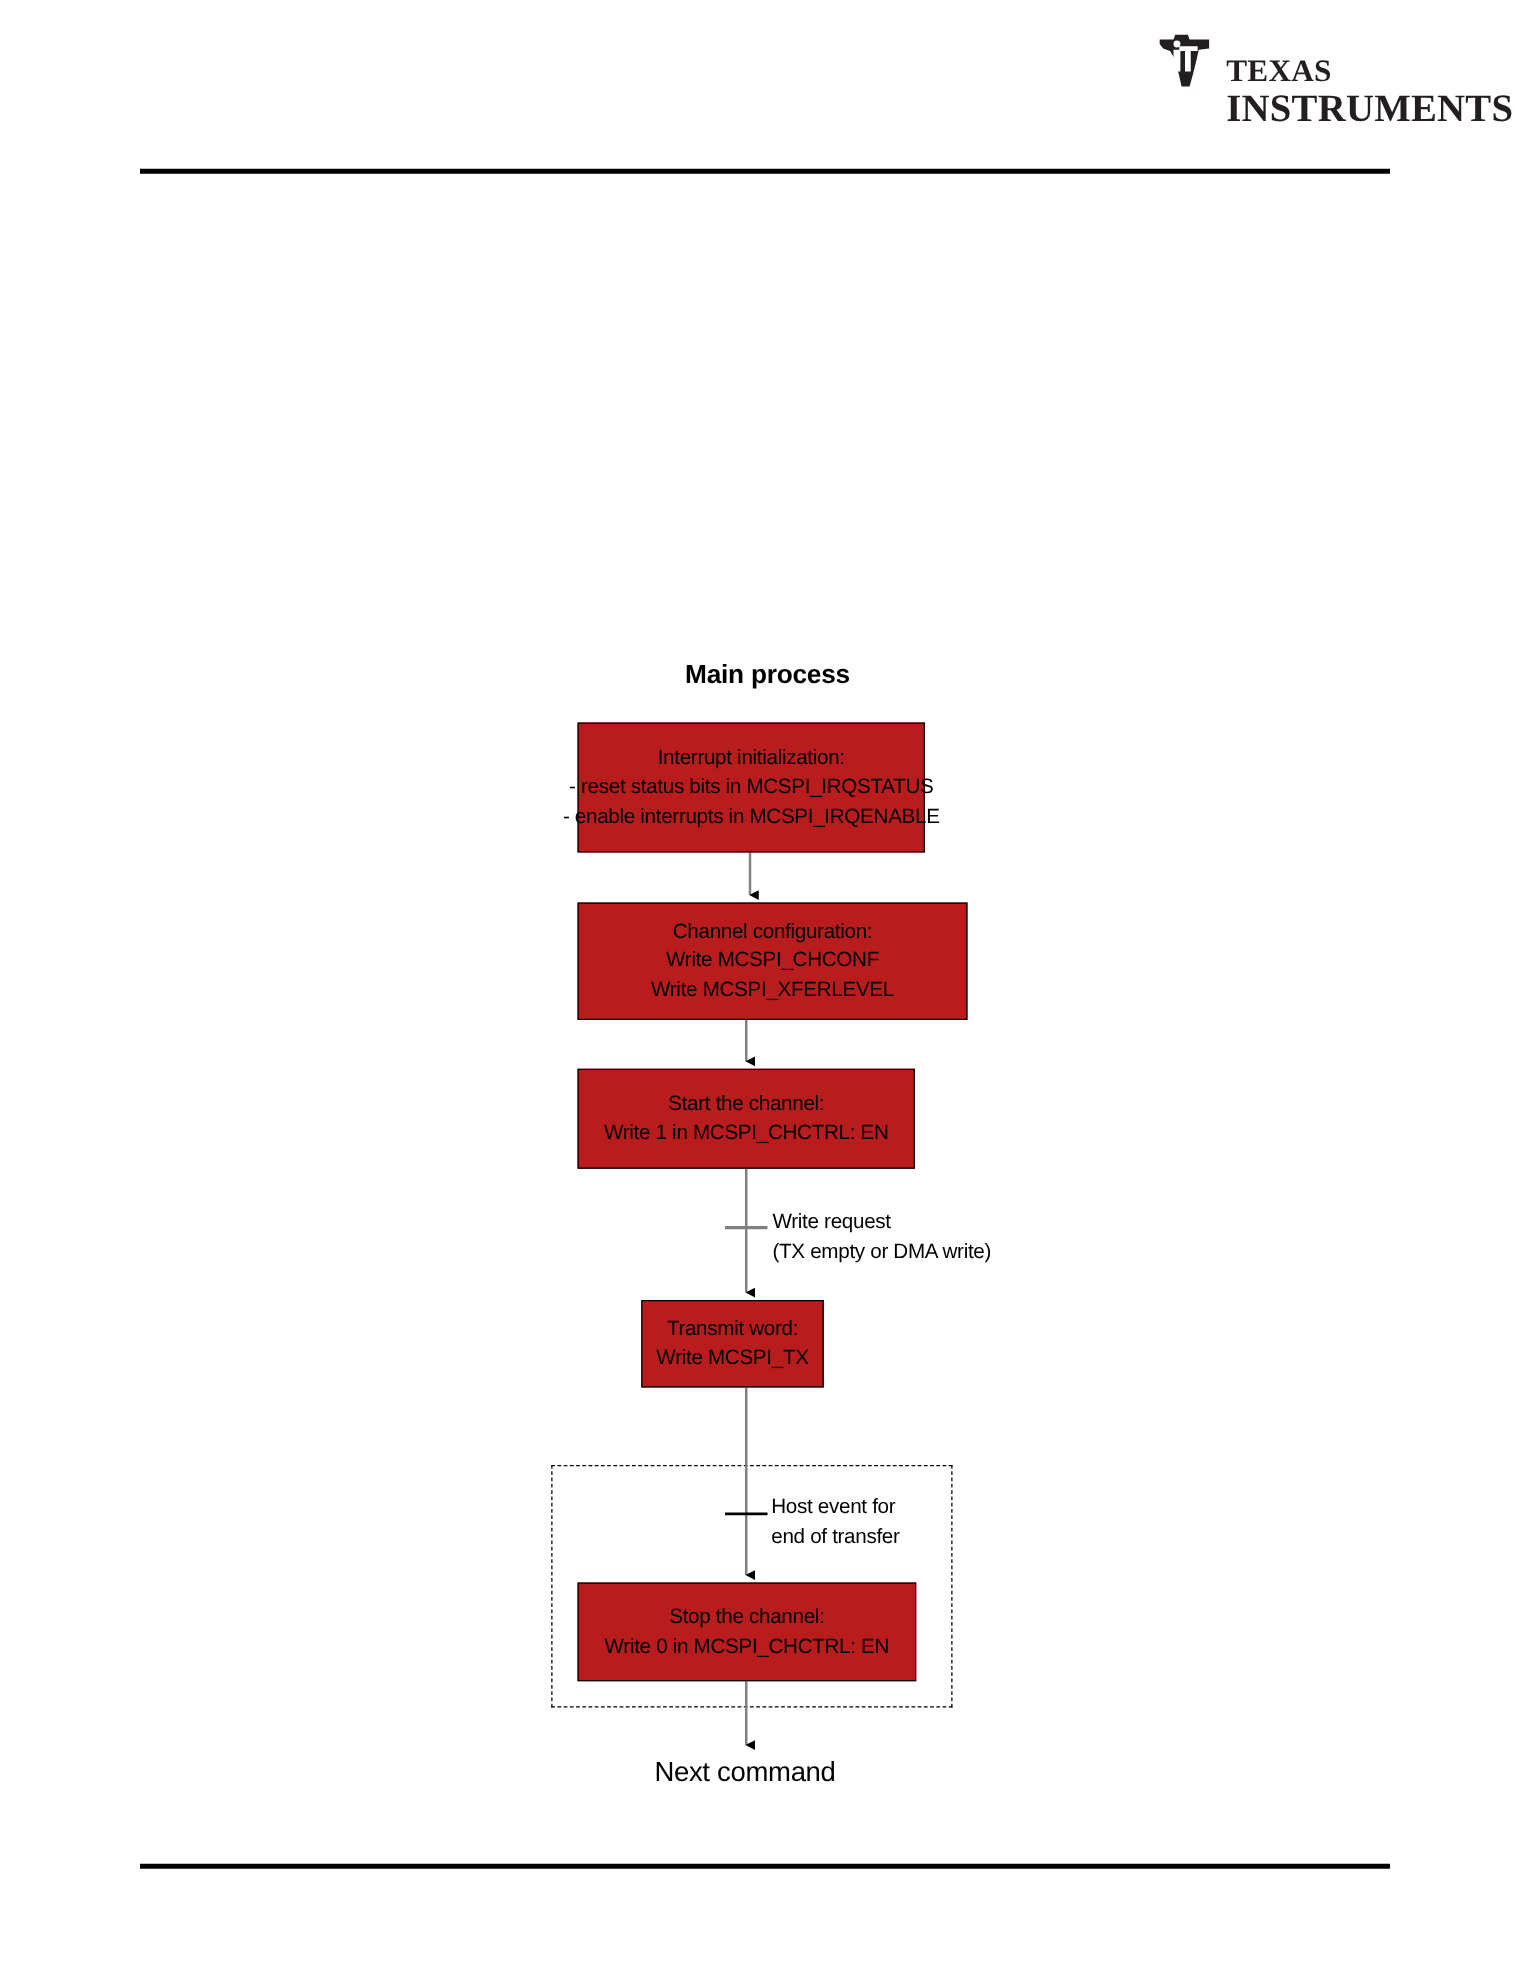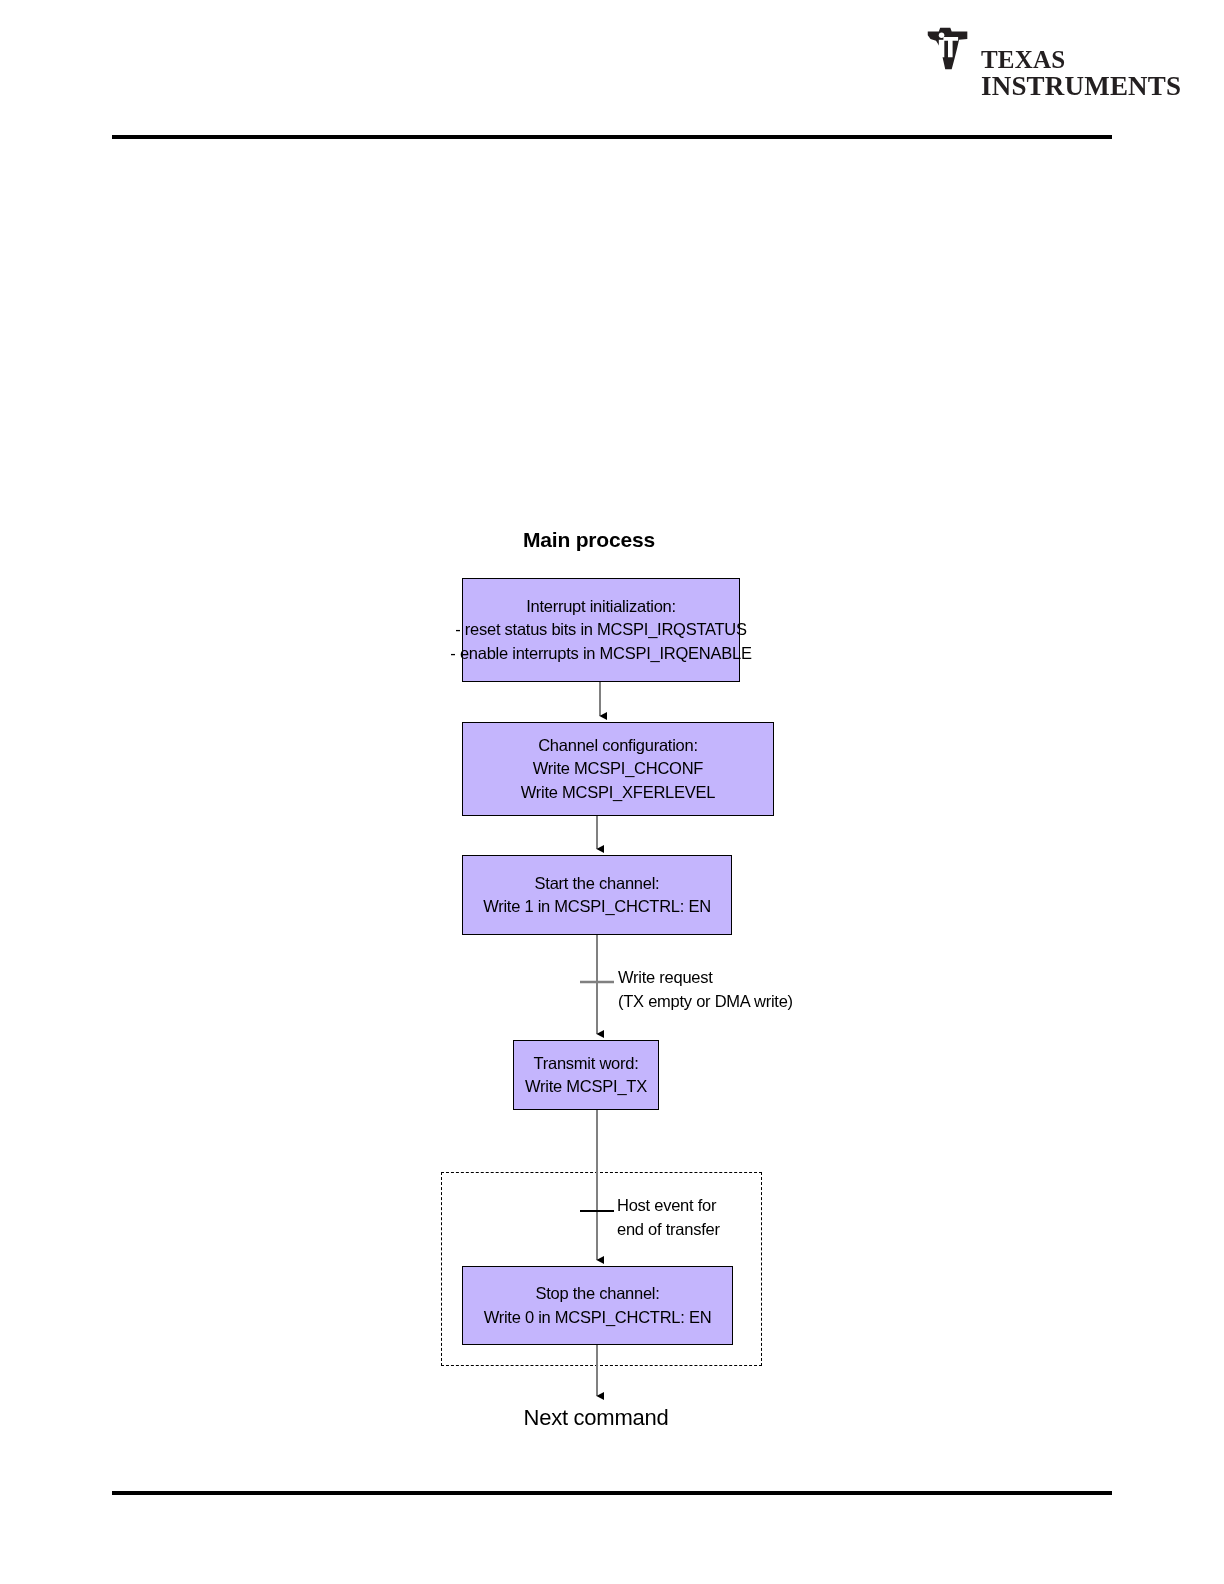--- a/index.html
+++ b/index.html
@@ -29,50 +29,50 @@
     line-height: 1.0;
   }
   #ti-logo .ti-words span {
     font-family: "Liberation Serif", serif;
     font-weight: 700;
     color: #231f20;
     letter-spacing: .2px;
     white-space: nowrap;
   }
   #ti-logo .w-texas { font-size: 25px; margin-top: 48px; }
-  #ti-logo .w-instruments { font-size: 27px; margin-top: 1px; }
+  #ti-logo .w-instruments { font-size: 31px; margin-top: 1px; }
 
   
   .page-rule {
     position: absolute;
     left: 112px; width: 1000px;
     height: 4px; background: #000000;
   }
   #header-rule { top: 135px; }
   #footer-rule { top: 1491px; }
 
   
   #flowchart {
     position: absolute;
     left: 0; top: 0; width: 1224px; height: 1584px;
   }
 
   #chart-title {
     position: absolute;
-    left: 439px; top: 528px; width: 300px;
+    left: 464px; top: 528px; width: 300px;
     text-align: center;
     font-size: 21px; font-weight: 700;
     font-family: "Liberation Sans", sans-serif;
     letter-spacing: -0.2px;
   }
 
   .node {
     position: absolute;
     border: 1.6px solid #000000;
-    background: #c4b5fd;
+    background: #b91c1c;
     display: flex; flex-direction: column;
     align-items: center; justify-content: center;
     text-align: center;
     font-size: 16.5px;
     line-height: 1.42;
     letter-spacing: -0.25px;
     padding: 2px 6px;
   }
   .node .ln { white-space: nowrap; display: block; }
 

